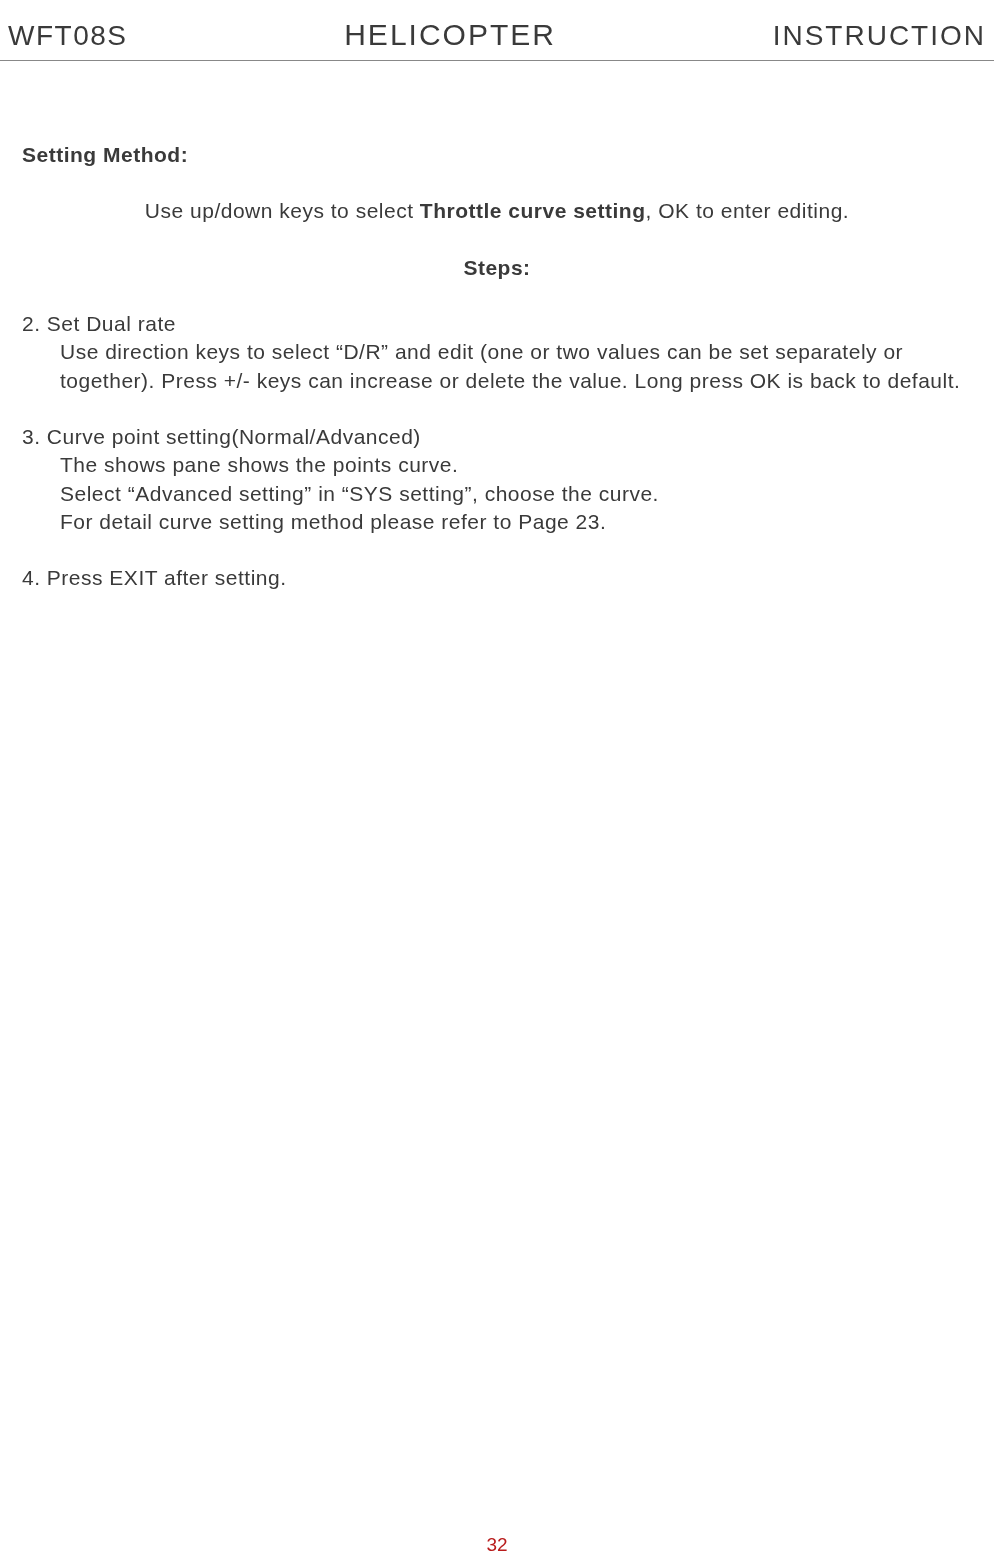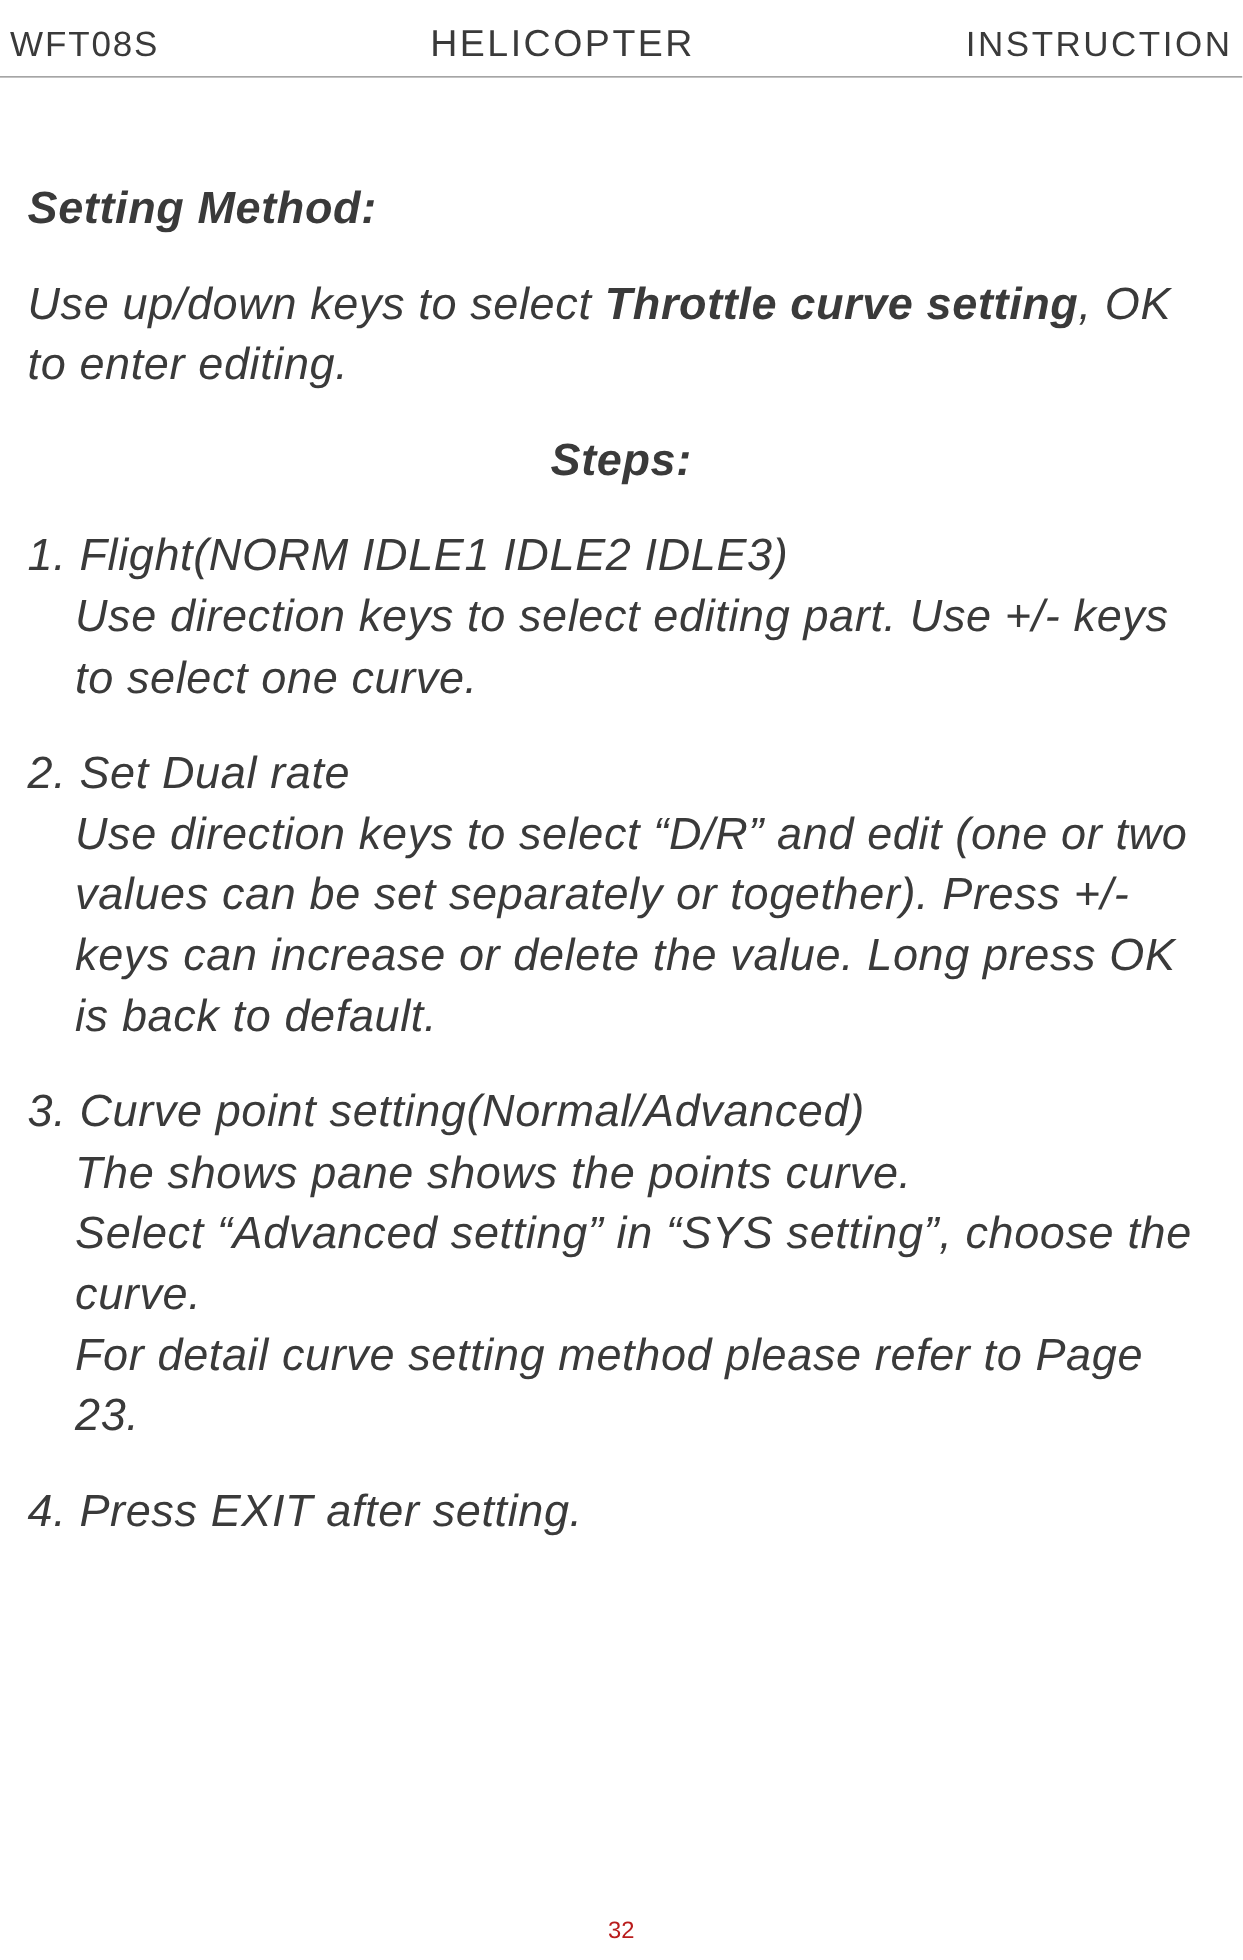--- a/index.html
+++ b/index.html
@@ -33,31 +33,31 @@
       letter-spacing: 2px;
     }
     .header-right {
       font-size: 28px;
       font-weight: 400;
       letter-spacing: 2px;
       margin-top: 16px;
     }
     .content {
       padding: 80px 22px 0 22px;
-      font-size: 36px;
+      font-size: 21px;
       line-height: 1.35;
       letter-spacing: 0.5px;
-      font-style: italic;
     }
     .section-title {
       font-weight: bold;
       margin-bottom: 28px;
     }
     .intro {
       margin-bottom: 28px;
+      text-align: center;
     }
     .bold {
       font-weight: bold;
     }
     .steps-title {
       font-weight: bold;
       margin-bottom: 28px;
       text-align: center;
     }
     .step {
@@ -89,24 +89,20 @@
 
 <div class="content">
   <div class="section-title">Setting Method:</div>
 
   <div class="intro">
     <span>Use up/down keys to select </span><span class="bold">Throttle curve setting</span><span>, OK to enter editing.</span>
   </div>
 
   <div class="steps-title">Steps:</div>
 
-  <div class="step">
-    <div class="step-header">1. Flight(NORM IDLE1 IDLE2 IDLE3)</div>
-    <div class="step-body">Use direction keys to select editing part. Use +/- keys to select one curve.</div>
-  </div>
 
   <div class="step">
     <div class="step-header">2. Set Dual rate</div>
     <div class="step-body">Use direction keys to select “D/R” and edit (one or two values can be set separately or together). Press +/- keys can increase or delete the value. Long press OK is back to default.</div>
   </div>
 
   <div class="step">
     <div class="step-header">3. Curve point setting(Normal/Advanced)</div>
     <div class="step-body">The shows pane shows the points curve.</div>
     <div class="step-body">Select “Advanced setting” in “SYS setting”, choose the curve.</div>

